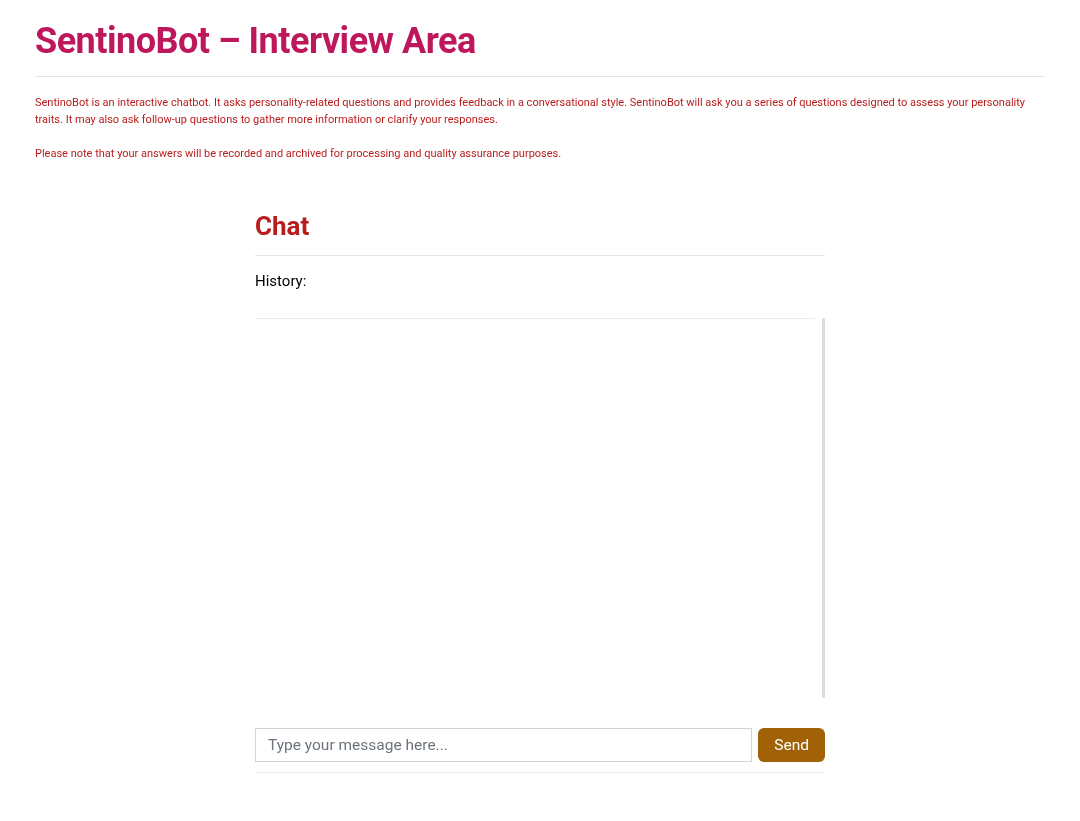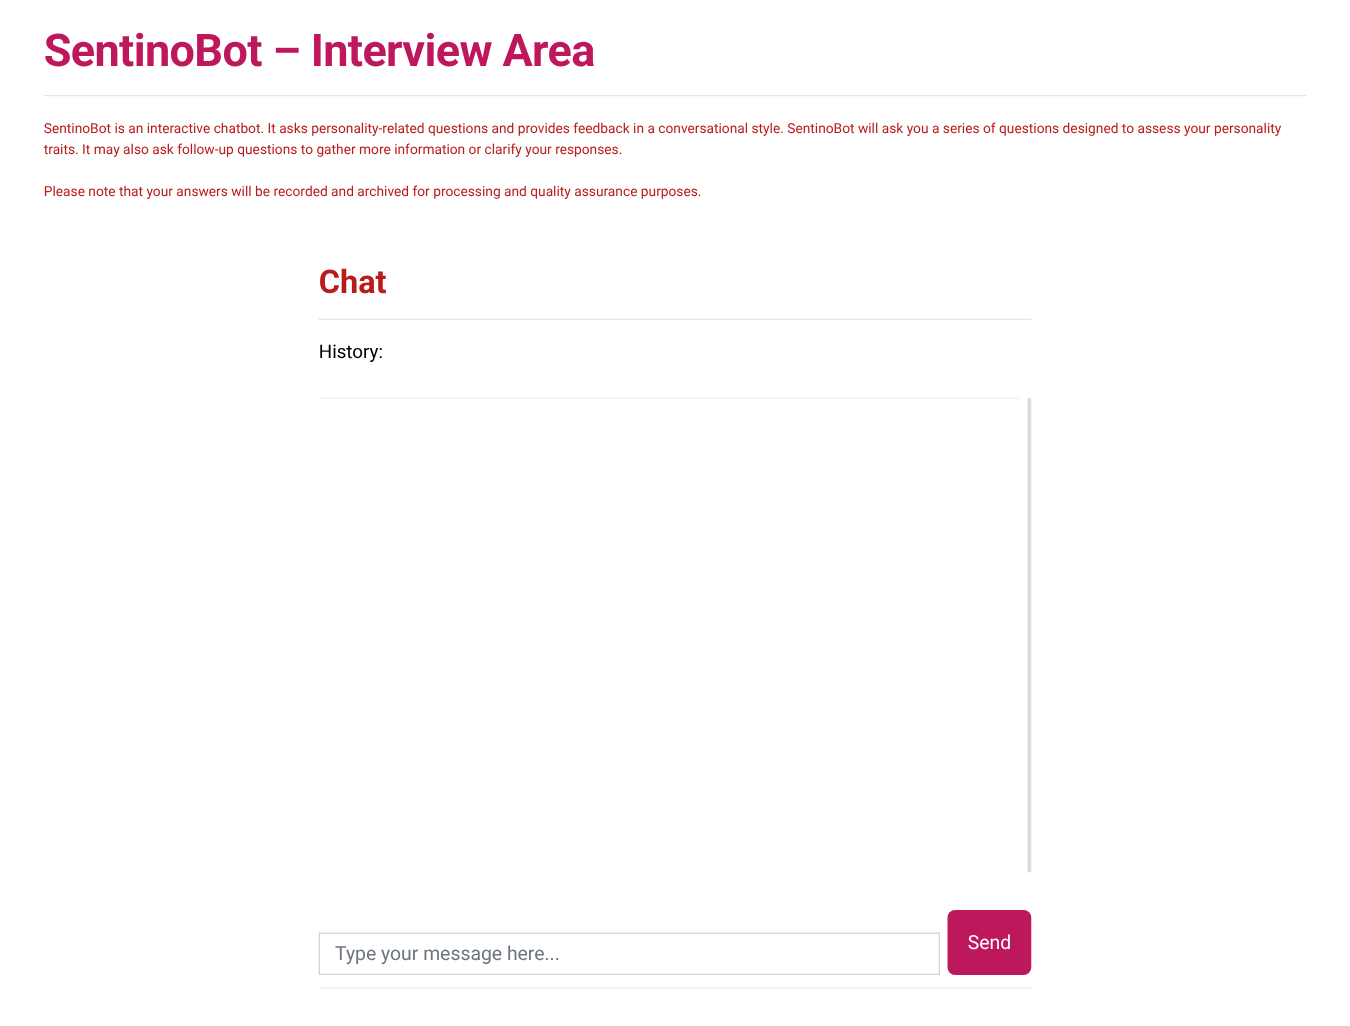--- a/index.html
+++ b/index.html
@@ -101,27 +101,26 @@
     }
     .msg-input {
       flex: 1;
       border: 1px solid #ced4da;
       border-radius: 0;
       padding: 7px 12px;
       font-size: 15.5px;
       color: #212529;
       outline: none;
       font-family: inherit;
-      margin-top: 18px;
     }
     .msg-input::placeholder {
       color: #6c757d;
     }
     .send-btn {
-      background: #be185d;
+      background: #a16207;
       color: #fff;
       border: none;
       border-radius: 6px;
       padding: 7px 16px;
       font-size: 15.5px;
       cursor: pointer;
       font-family: inherit;
     }
     hr.input-sep {
       border-top: 1px solid #ececec;

